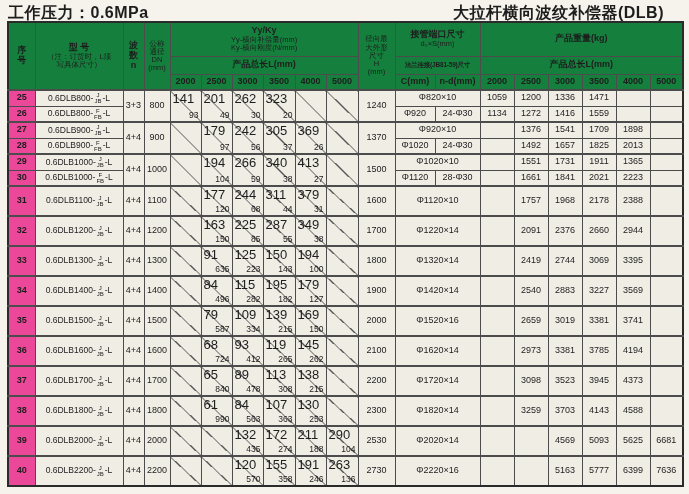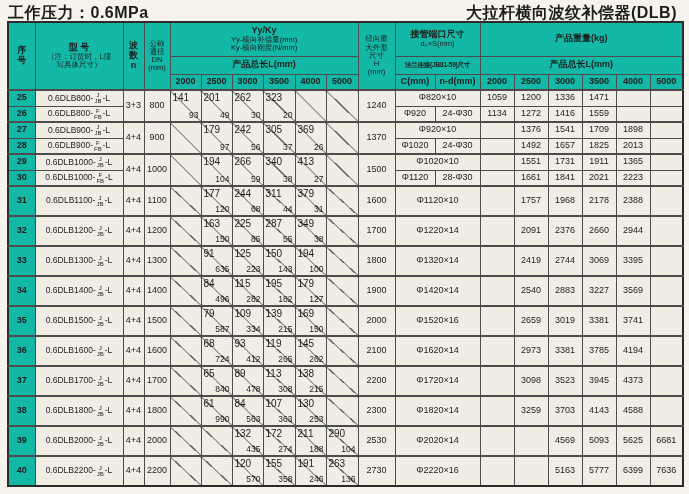--- a/index.html
+++ b/index.html
@@ -4,48 +4,48 @@
 <style>
   html,body{margin:0;padding:0;}
   body{
     width:689px;height:494px;position:relative;overflow:hidden;
     background:#f6f2ec;
     font-family:"Liberation Sans","DejaVu Sans",sans-serif;
     color:#1d1d1d;
   }
   .title{position:absolute;top:3px;font-size:16px;font-weight:bold;letter-spacing:.5px;}
   .title.left{left:8px;}
-  .title.right{right:12px;}
+  .title.right{right:25px;}
   table{
     position:absolute;left:7px;top:21px;
     border-collapse:collapse;table-layout:fixed;width:677px;
     background:#f0ede5;
   }
   td{
     border:1px solid #4c4c4c;
     font-size:9px;text-align:center;vertical-align:middle;
     padding:0;overflow:hidden;white-space:nowrap;line-height:1.1;
   }
   table{border:2px solid #2b2b2b;}
-  .hd{background:#14b8a6;font-weight:bold;}
-  .seq{background:#14b8a6;font-weight:bold;}
+  .hd{background:#15803d;font-weight:bold;}
+  .seq{background:#ec4899;font-weight:bold;}
   thead tr:last-child td{border-bottom-width:2px;}
   tr.gs td{border-top-width:2px;}
   tr.pr{height:16px;}
   tr.sr{height:30px;}
   .hrow1{height:34px;} .hrow2{height:18px;} .hrow3{height:16px;}
   .ln{display:block;}
   .small{font-size:7.5px;font-weight:normal;}
   .tiny{font-size:6.5px;letter-spacing:-0.2px;font-weight:bold;}
   .yk{
     position:relative;
     background-image:linear-gradient(to top right,
       transparent 48.8%, #555 48.8%, #555 51.2%, transparent 51.2%);
   }
-  .yv{position:absolute;top:1px;left:2px;font-size:10px;}
+  .yv{position:absolute;top:1px;left:2px;font-size:13px;}
   .kv{position:absolute;bottom:1px;right:2px;font-size:8.5px;}
   .model{font-size:8.5px;}
   .model .inner{display:inline-flex;align-items:center;gap:1px;}
   .frac{display:inline-flex;flex-direction:column;line-height:1;vertical-align:middle;}
   .frac .ft,.frac .fb{font-size:6px;line-height:6px;display:block;}
 </style>
 </head>
 <body>
 
 <div class="title left">工作压力：0.6MPa</div>

